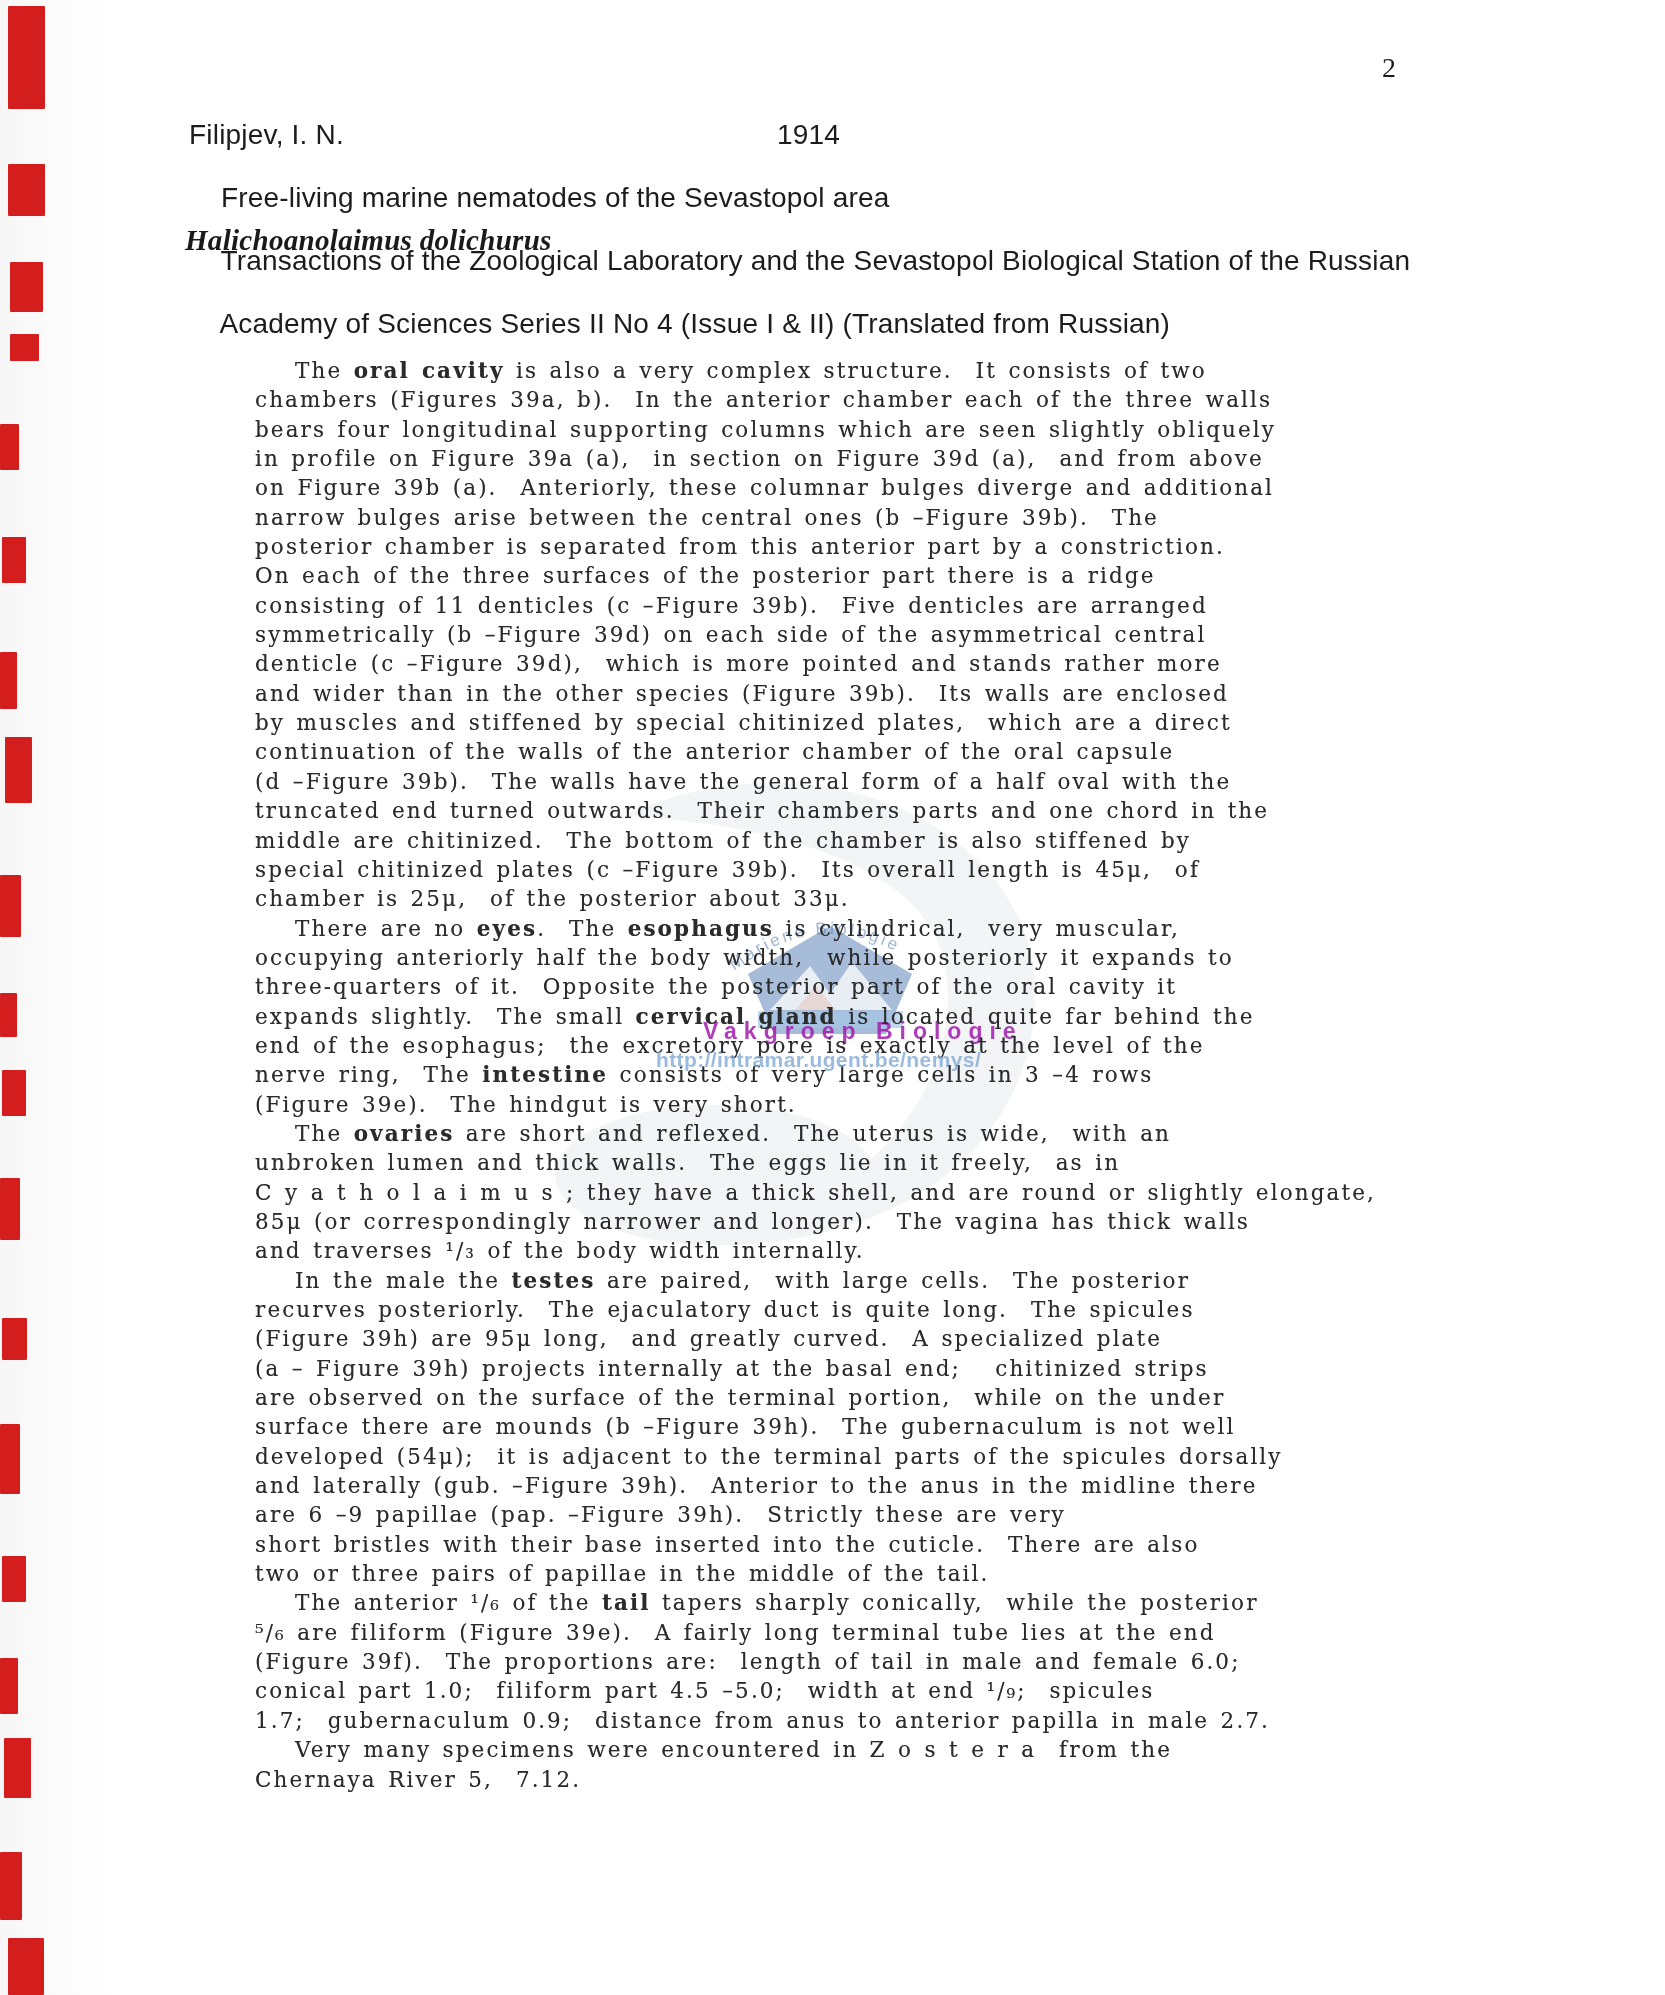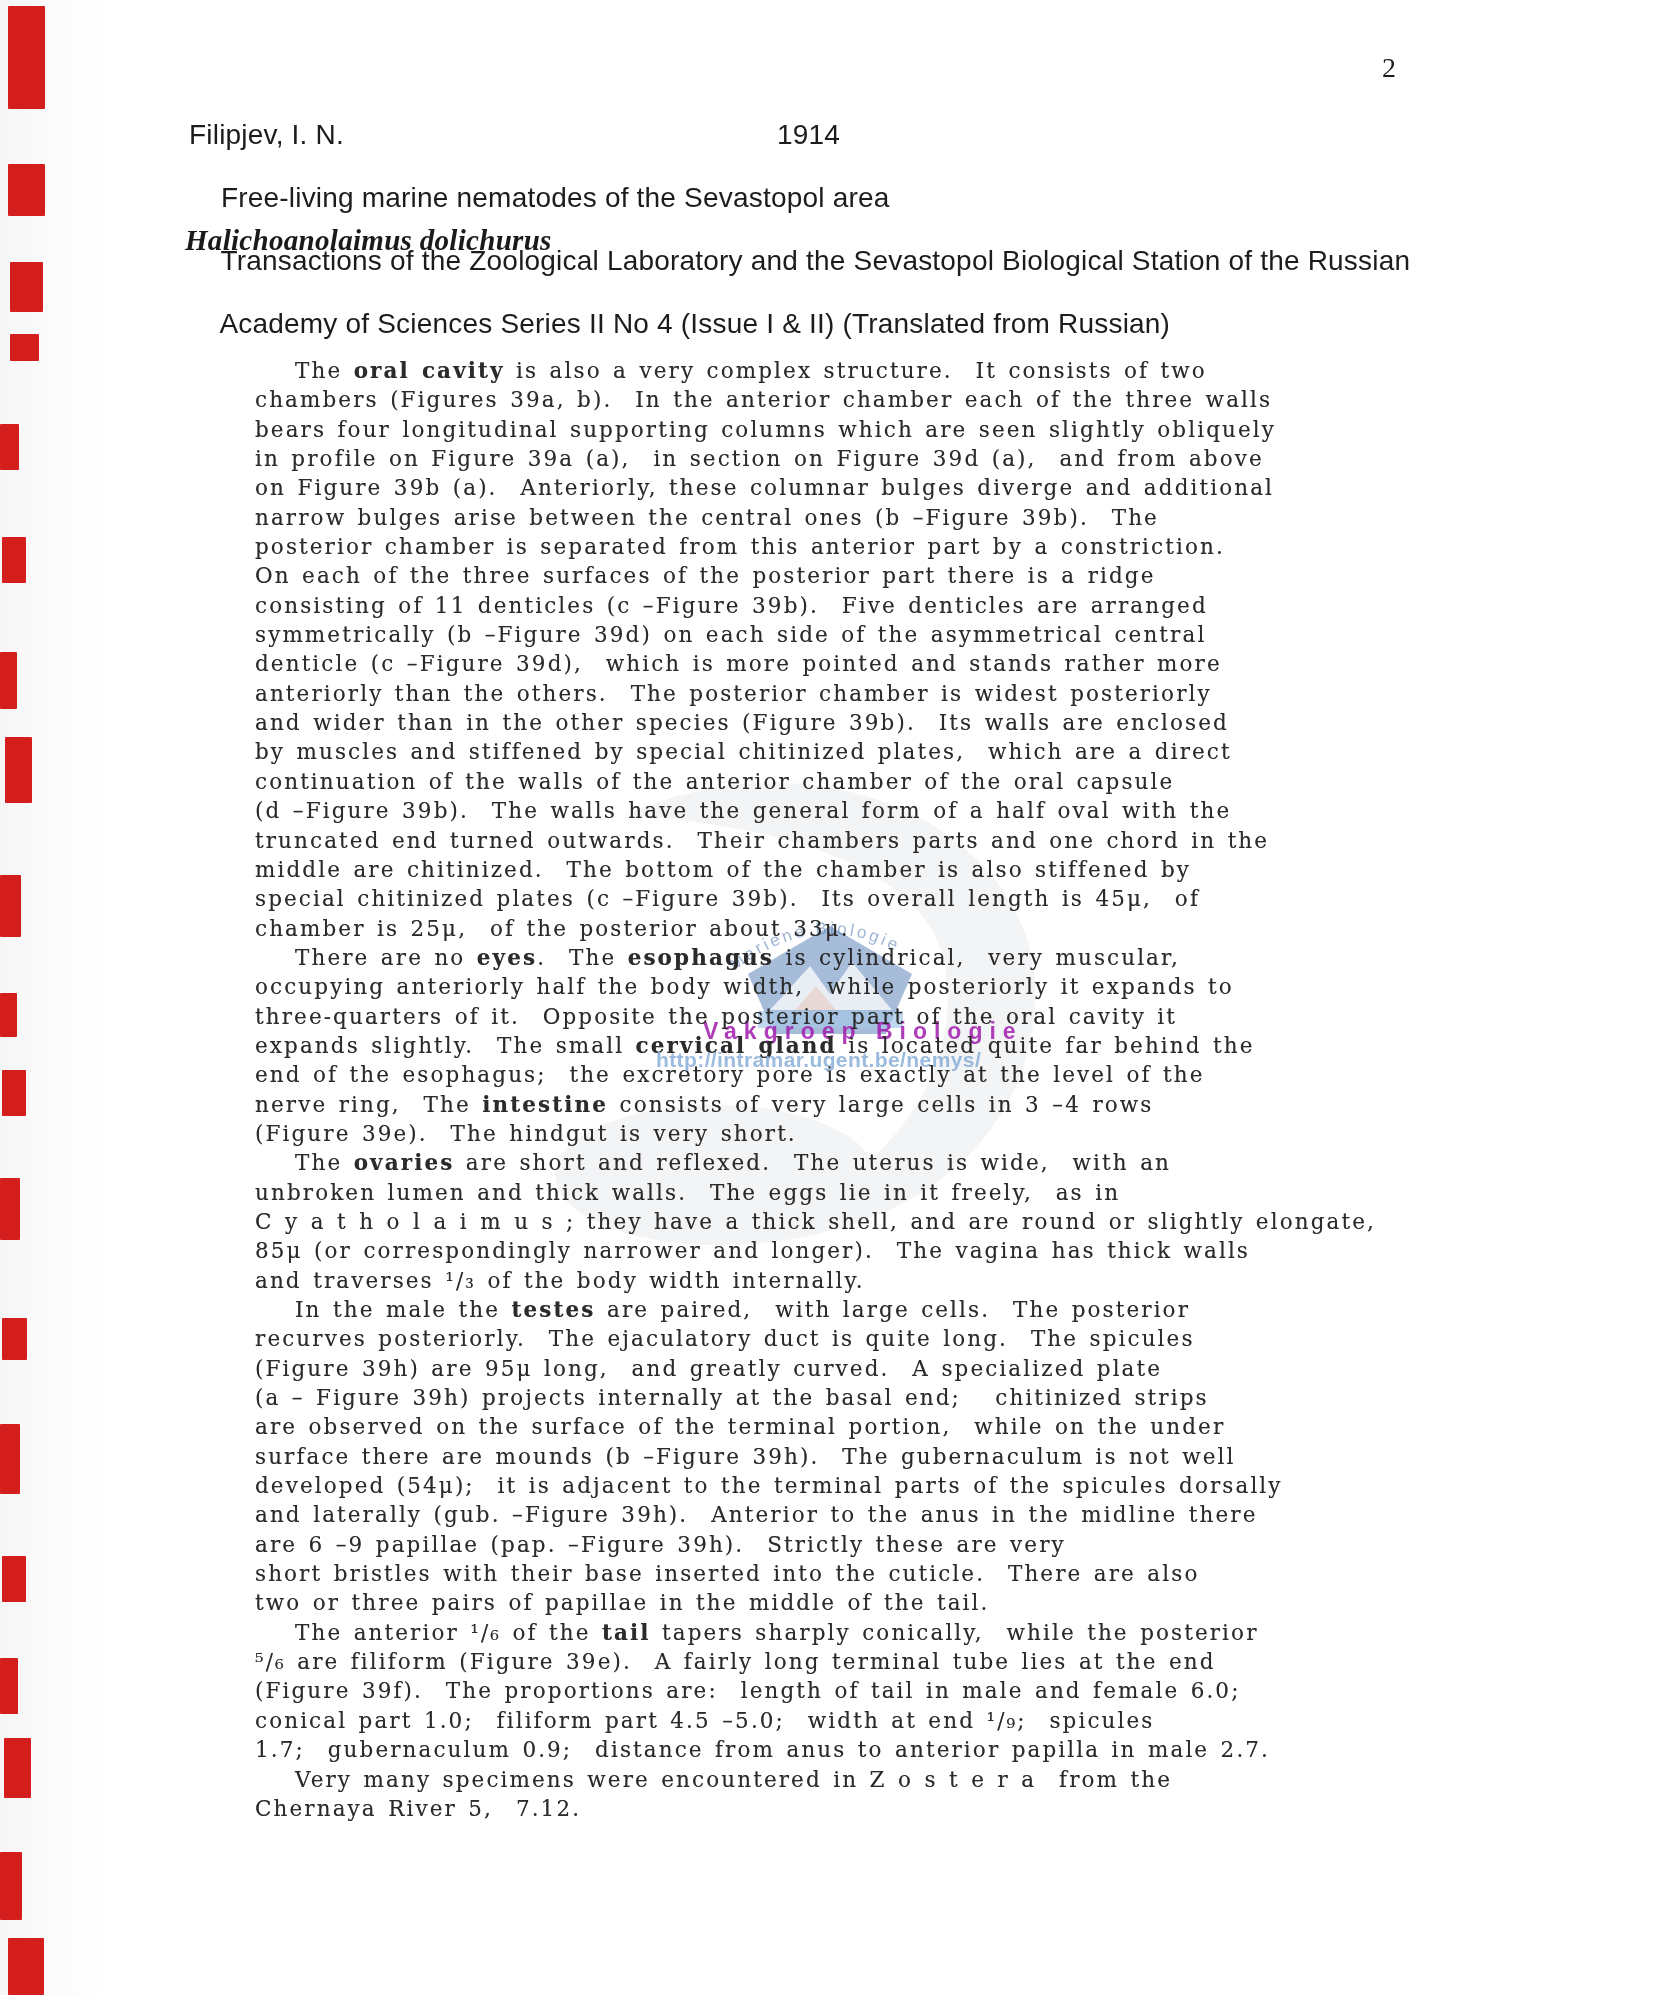--- a/index.html
+++ b/index.html
@@ -124,21 +124,20 @@
       <div class="bline">chambers (Figures 39a, b).  In the anterior chamber each of the three walls</div>
       <div class="bline">bears four longitudinal supporting columns which are seen slightly obliquely</div>
       <div class="bline">in profile on Figure 39a (a),  in section on Figure 39d (a),  and from above</div>
       <div class="bline">on Figure 39b (a).  Anteriorly, these columnar bulges diverge and additional</div>
       <div class="bline">narrow bulges arise between the central ones (b –Figure 39b).  The</div>
       <div class="bline">posterior chamber is separated from this anterior part by a constriction.</div>
       <div class="bline">On each of the three surfaces of the posterior part there is a ridge</div>
       <div class="bline">consisting of 11 denticles (c –Figure 39b).  Five denticles are arranged</div>
       <div class="bline">symmetrically (b –Figure 39d) on each side of the asymmetrical central</div>
       <div class="bline">denticle (c –Figure 39d),  which is more pointed and stands rather more</div>
-      <div class="bline">anteriorly than the others.  The posterior chamber is widest posteriorly</div>
       <div class="bline">and wider than in the other species (Figure 39b).  Its walls are enclosed</div>
       <div class="bline">by muscles and stiffened by special chitinized plates,  which are a direct</div>
       <div class="bline">continuation of the walls of the anterior chamber of the oral capsule</div>
       <div class="bline">(d –Figure 39b).  The walls have the general form of a half oval with the</div>
       <div class="bline">truncated end turned outwards.  Their chambers parts and one chord in the</div>
       <div class="bline">middle are chitinized.  The bottom of the chamber is also stiffened by</div>
       <div class="bline">special chitinized plates (c –Figure 39b).  Its overall length is 45μ,  of</div>
       <div class="bline">chamber is 25μ,  of the posterior about 33μ.</div>
       <div class="bline ind">There are no <b>eyes</b>.  The <b>esophagus</b> is cylindrical,  very muscular,</div>
       <div class="bline">occupying anteriorly half the body width,  while posteriorly it expands to</div>

